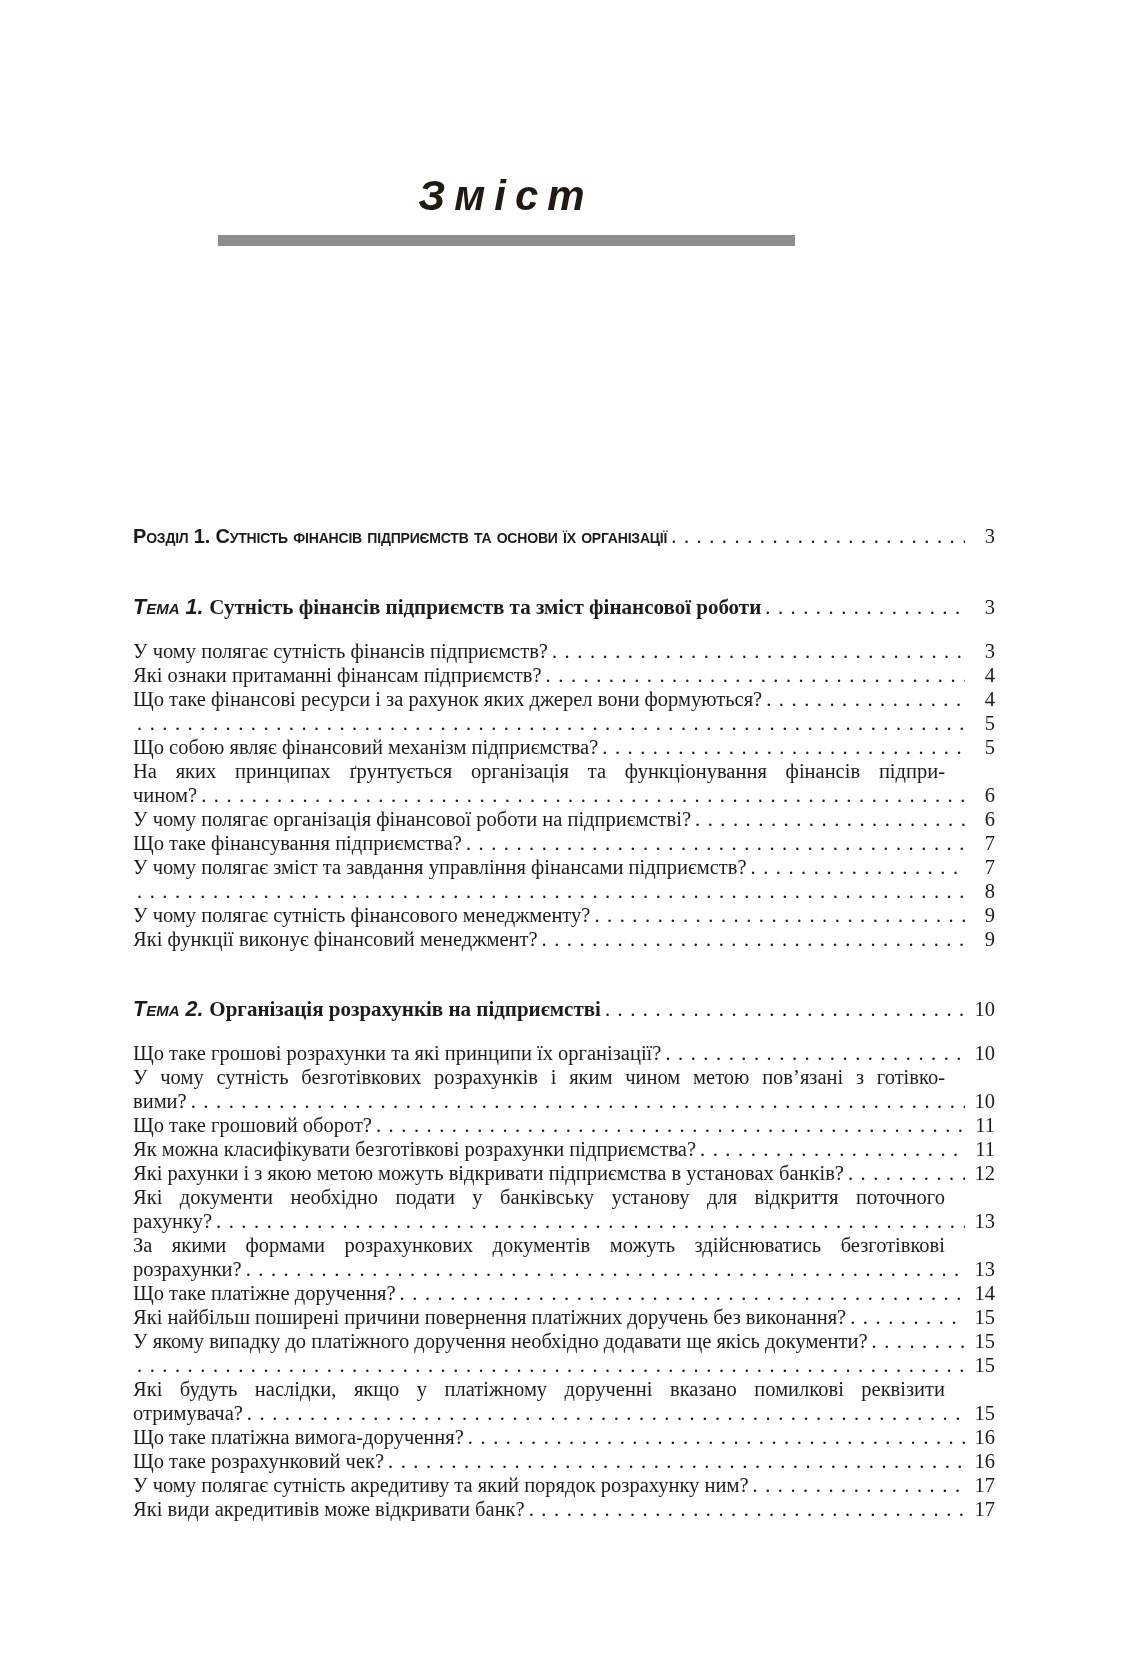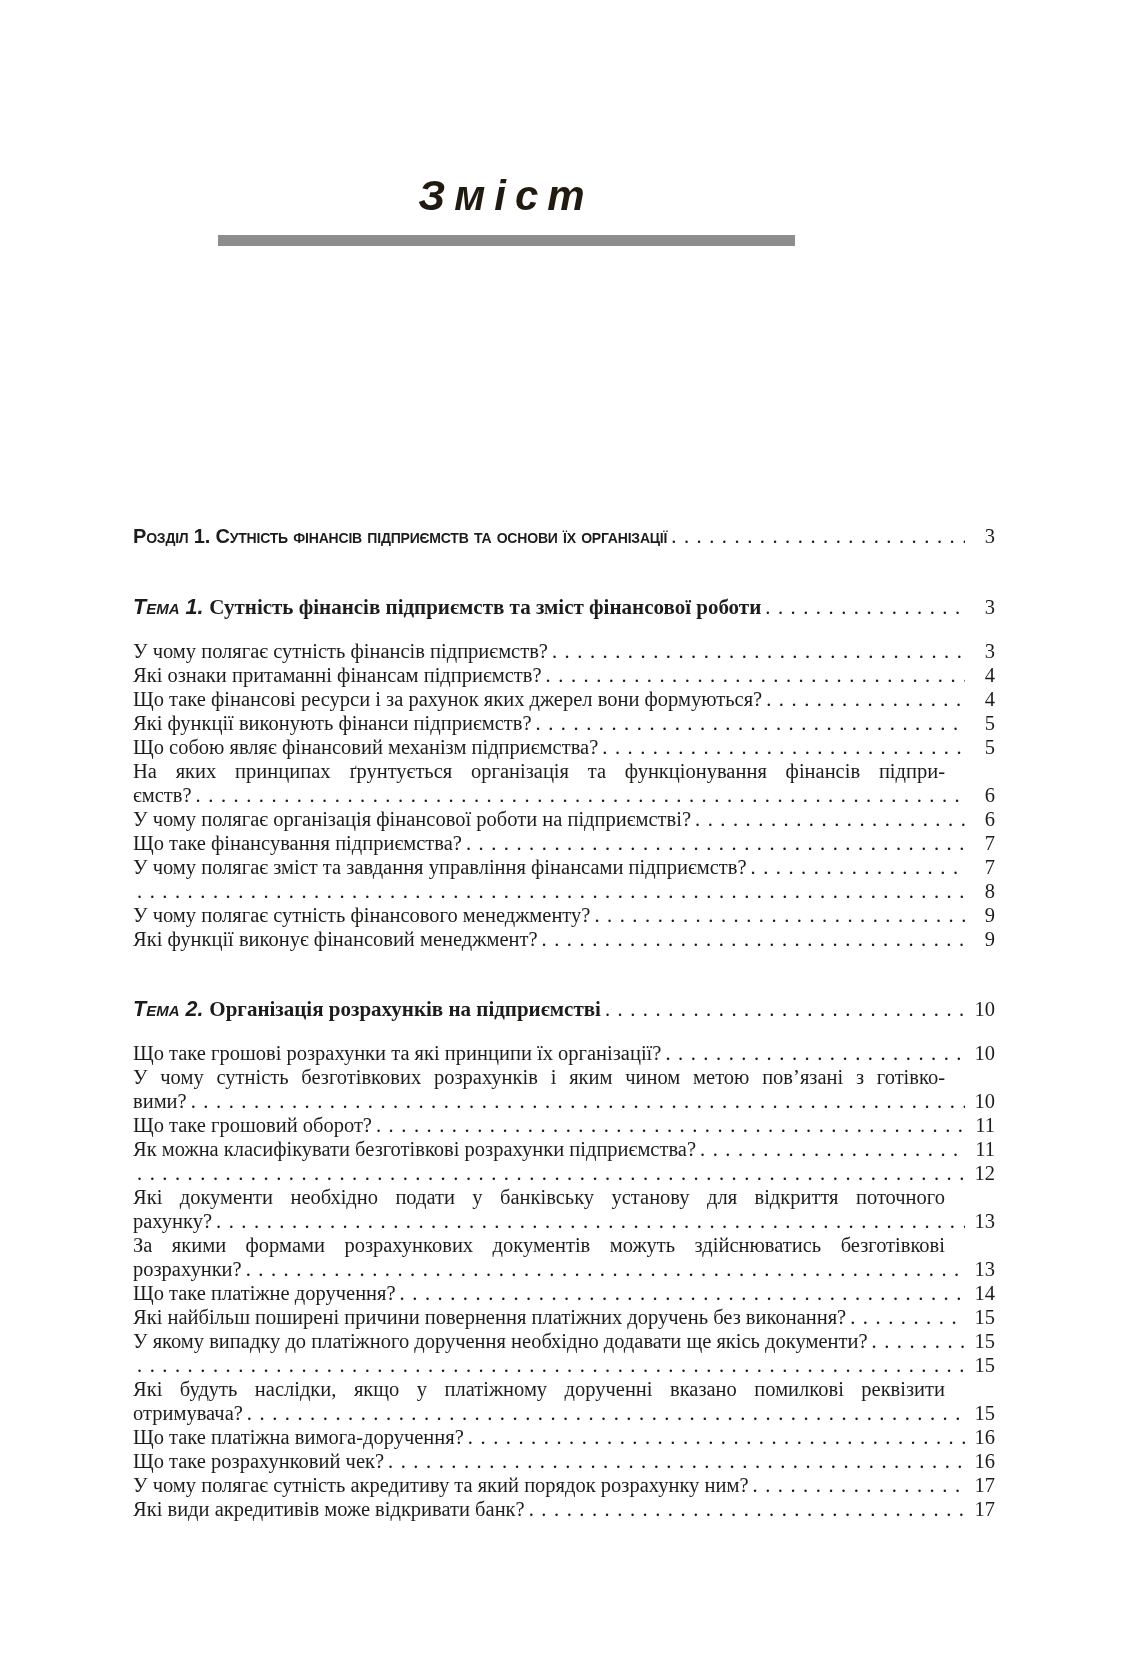--- a/index.html
+++ b/index.html
@@ -115,36 +115,35 @@
       </div>
       <div class="entry">
         <div class="row item">
           <span class="txt">Що таке фінансові ресурси і за рахунок яких джерел вони формуються?</span>
           <span class="dots">. . . . . . . . . . . . . . . . . . . . . . . . . . . . . . . . . . . . . . . . . . . . . . . . . . . . . . . . . . . . . . . . . . . . . . . . . . . . . . . . . . . . . . . . . . . . . . . . . . . . . . . . . . . . . . . . . . . . . . . . . . . . . . . . . . . . . . . . . . . . . . . . . . . . . . . . . . . . . . . . </span>
           <span class="pg">4</span>
         </div>
       </div>
       <div class="entry">
         <div class="row item">
-          <span class="txt">Які функції виконують фінанси підприємств?</span>
           <span class="dots">. . . . . . . . . . . . . . . . . . . . . . . . . . . . . . . . . . . . . . . . . . . . . . . . . . . . . . . . . . . . . . . . . . . . . . . . . . . . . . . . . . . . . . . . . . . . . . . . . . . . . . . . . . . . . . . . . . . . . . . . . . . . . . . . . . . . . . . . . . . . . . . . . . . . . . . . . . . . . . . . </span>
           <span class="pg">5</span>
         </div>
       </div>
       <div class="entry">
         <div class="row item">
           <span class="txt">Що собою являє фінансовий механізм підприємства?</span>
           <span class="dots">. . . . . . . . . . . . . . . . . . . . . . . . . . . . . . . . . . . . . . . . . . . . . . . . . . . . . . . . . . . . . . . . . . . . . . . . . . . . . . . . . . . . . . . . . . . . . . . . . . . . . . . . . . . . . . . . . . . . . . . . . . . . . . . . . . . . . . . . . . . . . . . . . . . . . . . . . . . . . . . . </span>
           <span class="pg">5</span>
         </div>
       </div>
       <div class="entry">
         <div class="pre">На яких принципах ґрунтується організація та функціонування фінансів підпри-</div>
         <div class="row item">
-          <span class="txt">ємств?</span>
+          <span class="txt">чином?</span>
           <span class="dots">. . . . . . . . . . . . . . . . . . . . . . . . . . . . . . . . . . . . . . . . . . . . . . . . . . . . . . . . . . . . . . . . . . . . . . . . . . . . . . . . . . . . . . . . . . . . . . . . . . . . . . . . . . . . . . . . . . . . . . . . . . . . . . . . . . . . . . . . . . . . . . . . . . . . . . . . . . . . . . . . </span>
           <span class="pg">6</span>
         </div>
       </div>
       <div class="entry">
         <div class="row item">
           <span class="txt">У чому полягає організація фінансової роботи на підприємстві?</span>
           <span class="dots">. . . . . . . . . . . . . . . . . . . . . . . . . . . . . . . . . . . . . . . . . . . . . . . . . . . . . . . . . . . . . . . . . . . . . . . . . . . . . . . . . . . . . . . . . . . . . . . . . . . . . . . . . . . . . . . . . . . . . . . . . . . . . . . . . . . . . . . . . . . . . . . . . . . . . . . . . . . . . . . . </span>
           <span class="pg">6</span>
         </div>
@@ -212,20 +211,21 @@
       </div>
       <div class="entry">
         <div class="row item">
           <span class="txt">Як можна класифікувати безготівкові розрахунки підприємства?</span>
           <span class="dots">. . . . . . . . . . . . . . . . . . . . . . . . . . . . . . . . . . . . . . . . . . . . . . . . . . . . . . . . . . . . . . . . . . . . . . . . . . . . . . . . . . . . . . . . . . . . . . . . . . . . . . . . . . . . . . . . . . . . . . . . . . . . . . . . . . . . . . . . . . . . . . . . . . . . . . . . . . . . . . . . </span>
           <span class="pg">11</span>
         </div>
       </div>
       <div class="entry">
         <div class="row item">
+          <span class="txt">Які рахунки і з якою метою можуть відкривати підприємства в установах банків?</span>
           <span class="dots">. . . . . . . . . . . . . . . . . . . . . . . . . . . . . . . . . . . . . . . . . . . . . . . . . . . . . . . . . . . . . . . . . . . . . . . . . . . . . . . . . . . . . . . . . . . . . . . . . . . . . . . . . . . . . . . . . . . . . . . . . . . . . . . . . . . . . . . . . . . . . . . . . . . . . . . . . . . . . . . . </span>
           <span class="pg">12</span>
         </div>
       </div>
       <div class="entry">
         <div class="pre">Які документи необхідно подати у банківську установу для відкриття поточного</div>
         <div class="row item">
           <span class="txt">рахунку?</span>
           <span class="dots">. . . . . . . . . . . . . . . . . . . . . . . . . . . . . . . . . . . . . . . . . . . . . . . . . . . . . . . . . . . . . . . . . . . . . . . . . . . . . . . . . . . . . . . . . . . . . . . . . . . . . . . . . . . . . . . . . . . . . . . . . . . . . . . . . . . . . . . . . . . . . . . . . . . . . . . . . . . . . . . . </span>
           <span class="pg">13</span>

